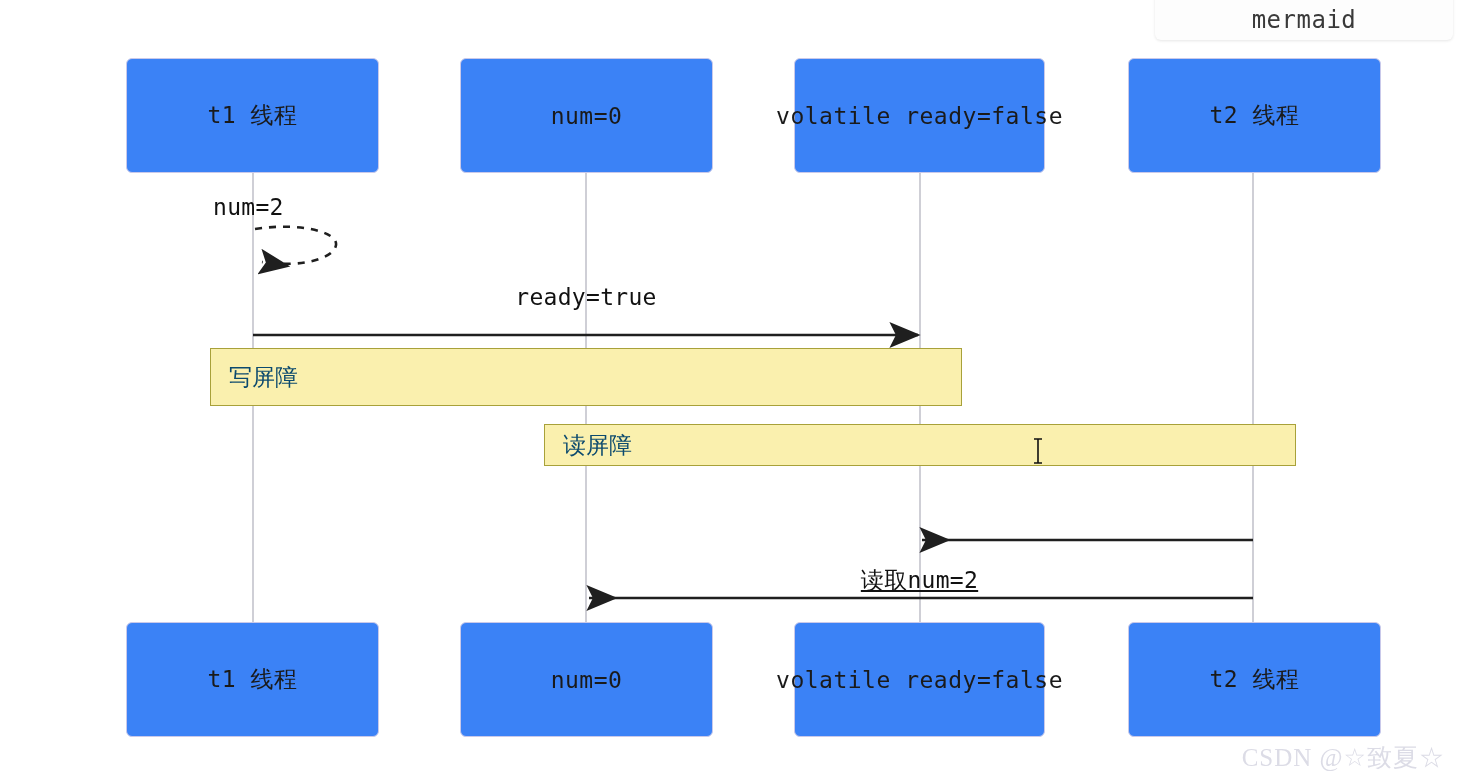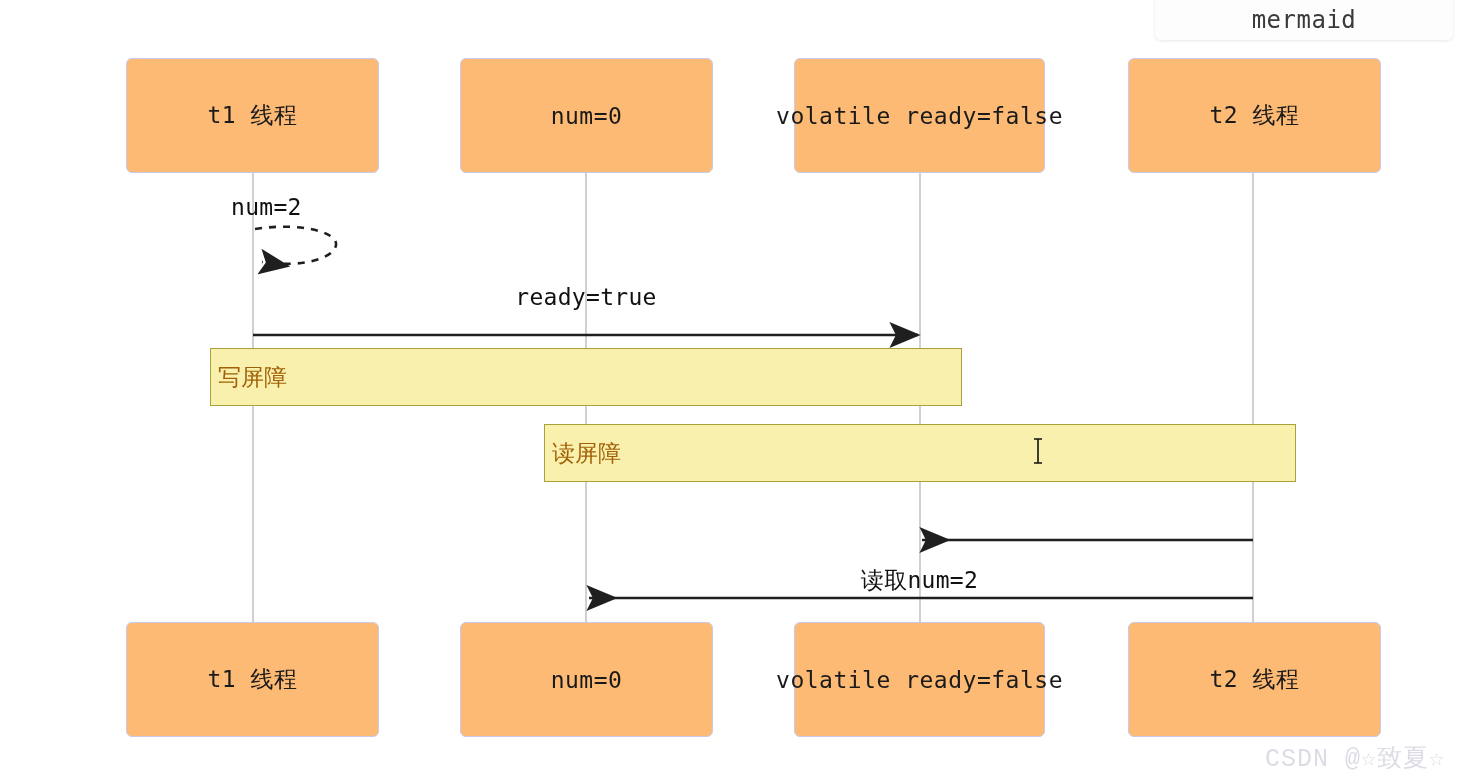--- a/index.html
+++ b/index.html
@@ -47,21 +47,21 @@
     position: absolute;
     width: 2px;
     background: #cfcfd6;
     top: 170px;
     height: 452px;
   }
 
   
   .actor {
     position: absolute;
-    background: #fdba74;
+    background: #3b82f6;
     border: 1px solid #c9c9ea;
     border-radius: 6px;
     display: flex;
     align-items: center;
     justify-content: center;
     box-sizing: border-box;
   }
   .actor .actor-label {
     font-family: "DejaVu Sans Mono", "Liberation Mono", monospace;
     font-size: 23px;
@@ -86,22 +86,22 @@
     position: absolute;
     background: #faf0ae;
     border: 1px solid #a8a13a;
     box-sizing: border-box;
     display: flex;
     align-items: center;
   }
   .note .note-label {
     font-family: "DejaVu Sans", "Liberation Sans", sans-serif;
     font-size: 23px;
-    color: #a16207;
-    padding-left: 7px;
+    color: #0c4a6e;
+    padding-left: 18px;
     white-space: nowrap;
   }
 
   
   #arrows {
     position: absolute;
     left: 0;
     top: 0;
     width: 1463px;
     height: 782px;
@@ -113,21 +113,21 @@
     position: absolute;
     width: 12px;
     height: 26px;
   }
 
   
   .watermark {
     position: absolute;
     right: 18px;
     bottom: 8px;
-    font-family: Liberation Mono, monospace;
+    font-family: Liberation Serif, serif;
     font-size: 25px;
     color: #dcdce6;
     white-space: nowrap;
     letter-spacing: 1px;
   }
 </style>
 </head>
 <body>
 
 <div id="canvas">
@@ -160,31 +160,31 @@
   <div class="actor" style="left:460px; top:622px; width:253px; height:115px;">
     <span class="actor-label">num=0</span>
   </div>
   <div class="actor" style="left:794px; top:622px; width:251px; height:115px;">
     <span class="actor-label">volatile ready=false</span>
   </div>
   <div class="actor" style="left:1128px; top:622px; width:253px; height:115px;">
     <span class="actor-label">t2 线程</span>
   </div>
 
-  <div class="msg-label" style="left:213px; top:194px;margin-left:18px;">num=2</div>
+  <div class="msg-label" style="left:213px; top:194px;">num=2</div>
 
   <div class="msg-label" style="left:253px; top:284px; width:666px;">ready=true</div>
 
 
-  <div class="msg-label" style="left:586px; top:565px; width:667px;">读取num=2</div>
+  <div class="msg-label" style="left:586px; top:565px; width:667px;text-decoration:underline;">读取num=2</div>
 
   <div class="note" style="left:210px; top:348px; width:752px; height:58px;">
     <span class="note-label">写屏障</span>
   </div>
-  <div class="note" style="left:544px; top:424px; width:752px; height:58px;">
+  <div class="note" style="left:544px; top:424px; width:752px; height:42px;">
     <span class="note-label">读屏障</span>
   </div>
 
   <svg id="arrows" viewBox="0 0 1463 782">
     <defs>
       <marker id="arrowRight" viewBox="0 0 12 10" refX="11" refY="5" markerWidth="12" markerHeight="10" orient="auto-start-reverse">
         <path d="M0,0 L12,5 L0,10 L2.5,5 Z" fill="#1f1f1f"></path>
       </marker>
       <marker id="arrowLeft" viewBox="0 0 12 10" refX="11" refY="5" markerWidth="12" markerHeight="10" orient="auto">
         <path d="M12,0 L0,5 L12,10 L9.5,5 Z" fill="#1f1f1f"></path>

